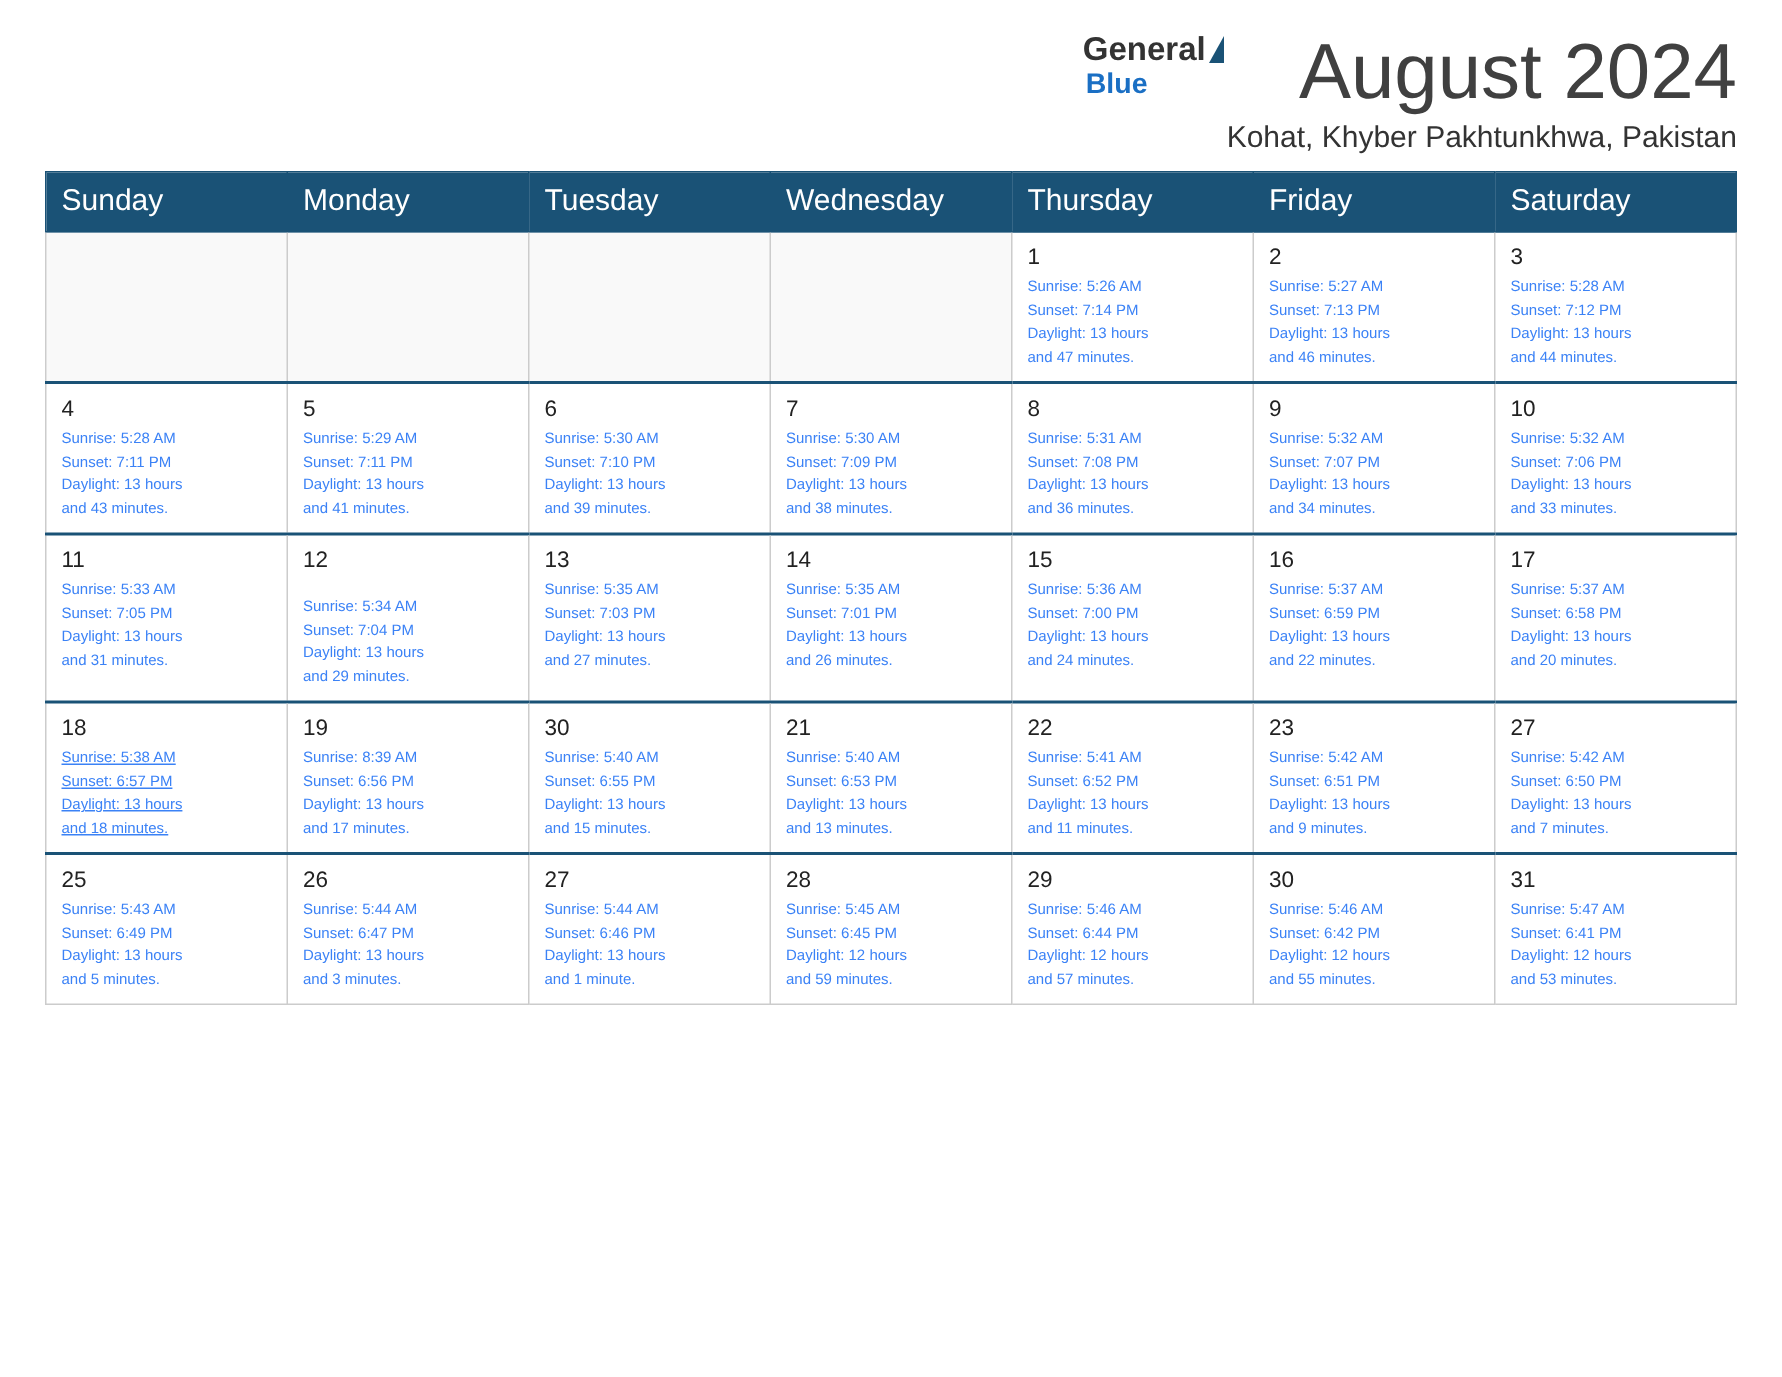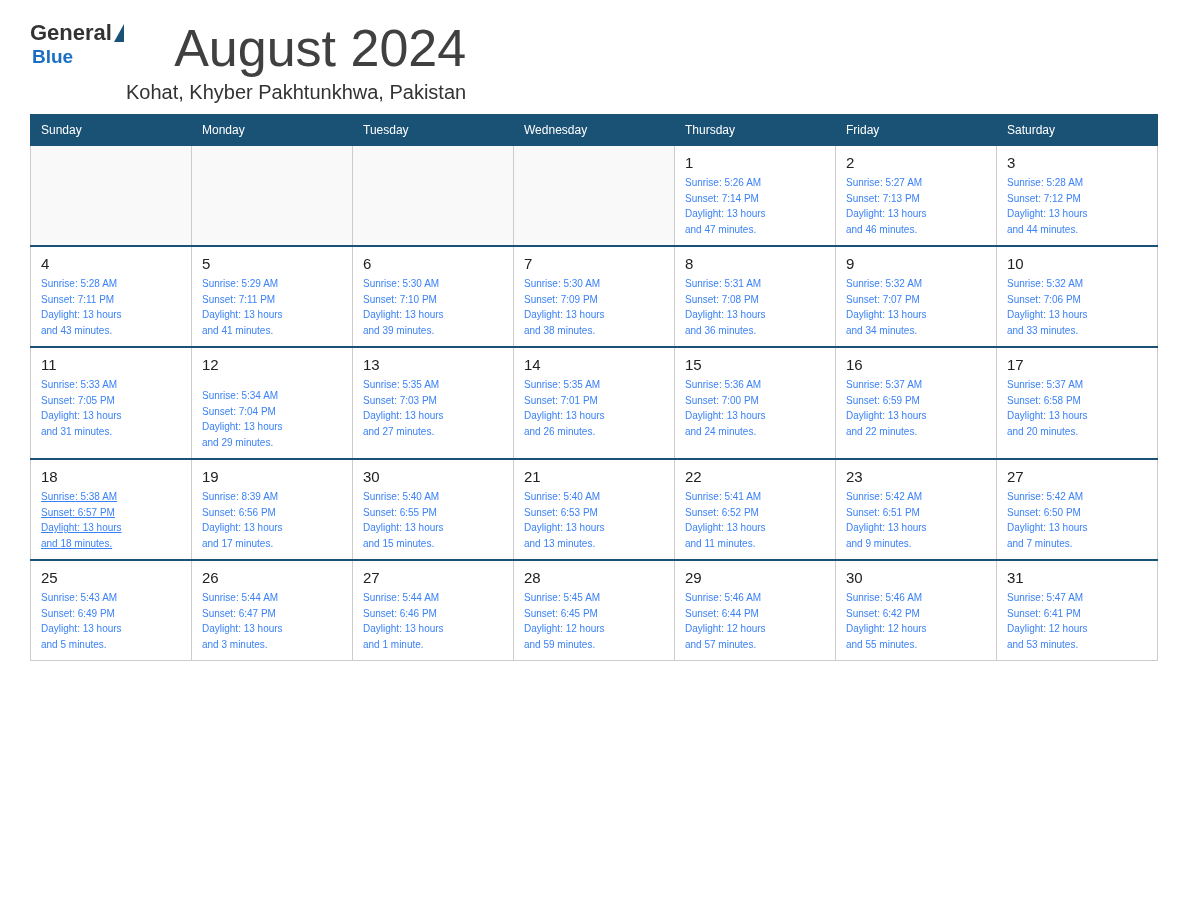--- a/index.html
+++ b/index.html
@@ -6,21 +6,21 @@
     body {
       font-family: Arial, sans-serif;
       background: #fff;
       padding: 20px 30px;
       width: 1188px;
       min-height: 918px;
     }
     .header {
       display: flex;
       align-items: flex-start;
-      justify-content: flex-start;
+      justify-content: flex-end;
     }
     .logo {
       display: flex;
       flex-direction: column;
       align-items: flex-start;
     }
     .logo-top {
       display: flex;
       align-items: center;
       font-size: 22px;
@@ -53,21 +53,21 @@
     }
     .calendar {
       width: 100%;
       border-collapse: collapse;
       margin-top: 10px;
     }
     .calendar th {
       background-color: #1a5276;
       color: #fff;
       padding: 8px 10px;
-      font-size: 12px;
+      font-size: 20px;
       font-weight: normal;
       text-align: left;
       border: 1px solid #1a5276;
     }
     .calendar td {
       vertical-align: top;
       padding: 8px 10px;
       border: 1px solid #ccc;
       font-size: 13px;
       color: #222;

